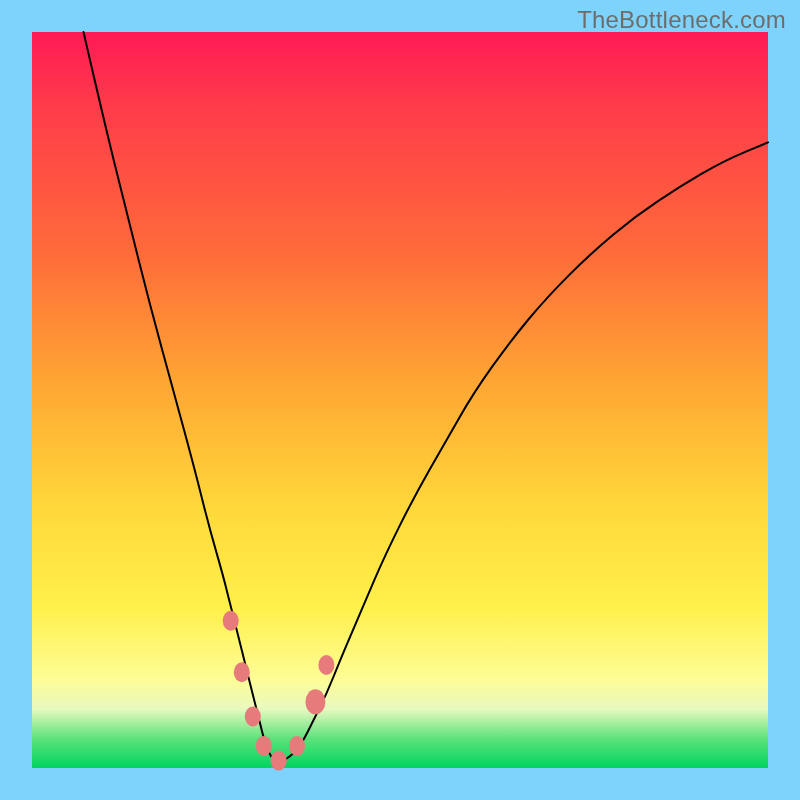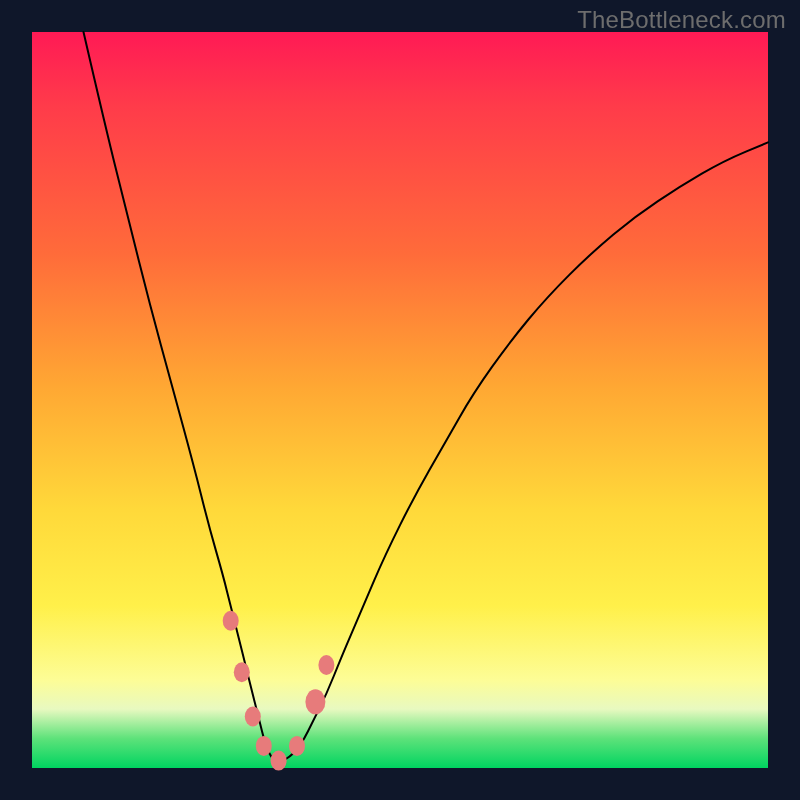--- a/index.html
+++ b/index.html
@@ -8,21 +8,21 @@
     width: 800px;
     height: 800px;
     overflow: hidden;
     background: #000;
     font-family: Arial, Helvetica, sans-serif;
   }
   .frame {
     position: relative;
     width: 800px;
     height: 800px;
-    background: #0f172a;
+    background: #7dd3fc;
   }
   .plot {
     position: absolute;
     left: 32px;
     top: 32px;
     width: 736px;
     height: 736px;
     
     background: linear-gradient(
       to bottom,

